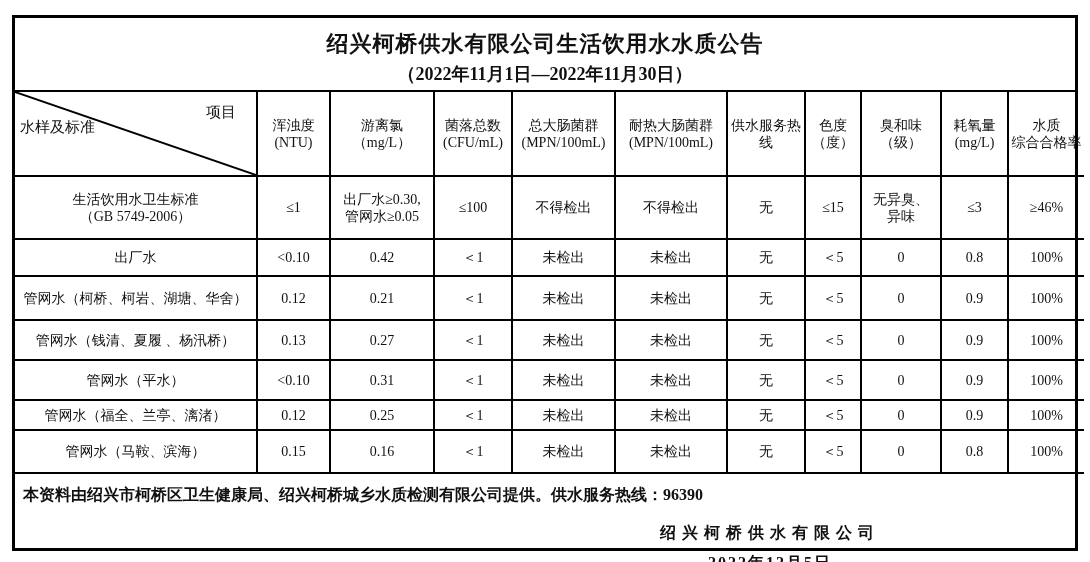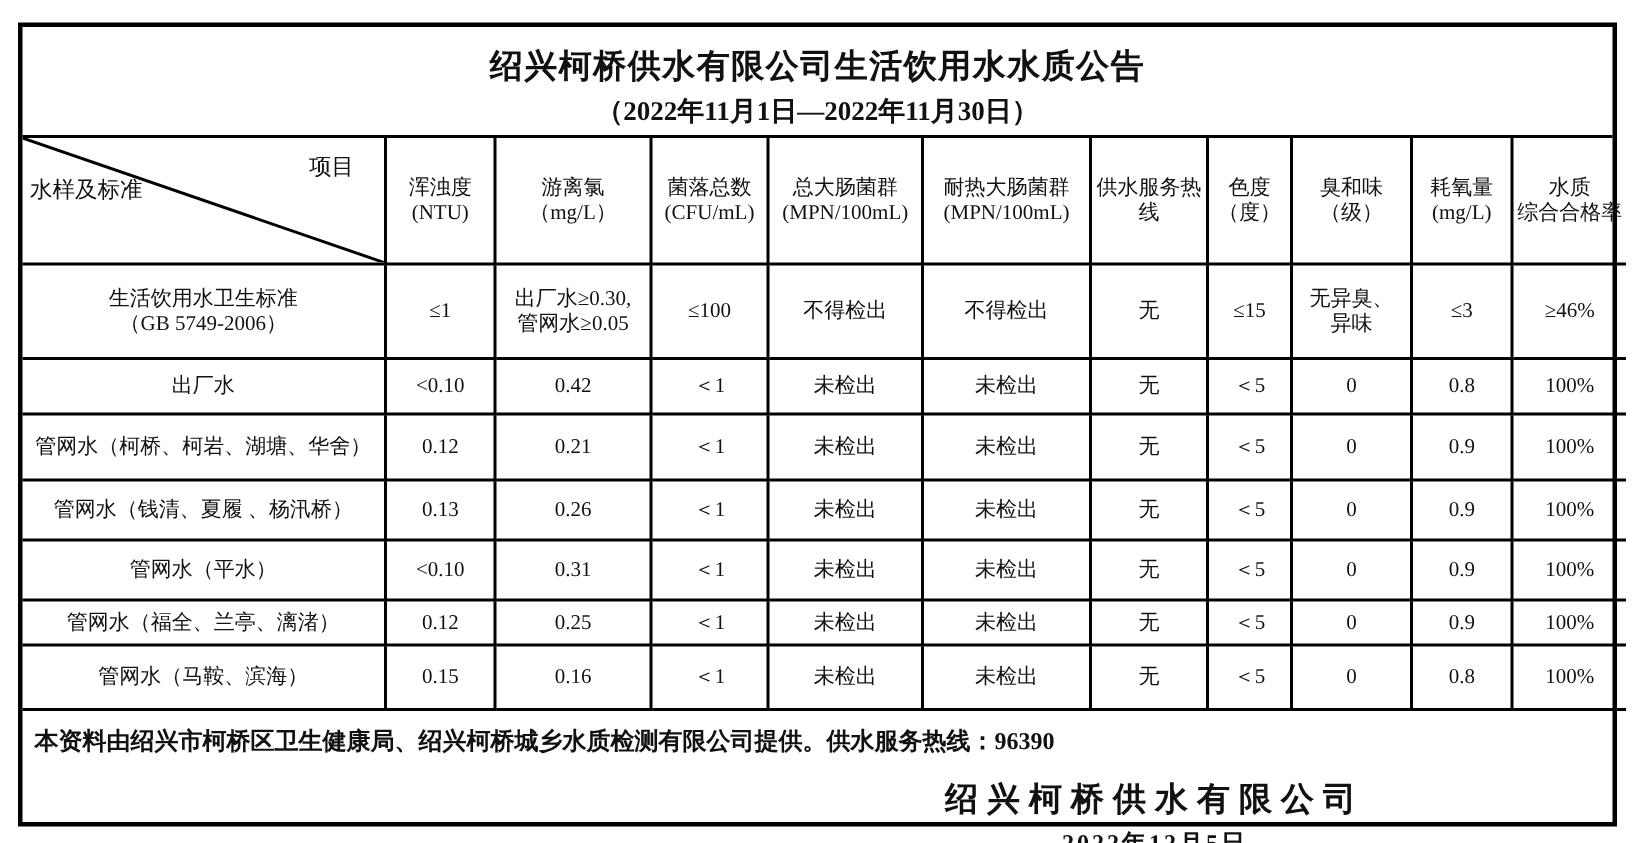--- a/index.html
+++ b/index.html
@@ -59,21 +59,21 @@
     font-size: 15px;
   }
   th.diag .corner-tr {
     position: absolute; right: 20px; top: 12px;
     font-size: 15px;
   }
   
   .footer-block { flex: 1 1 auto; padding: 10px 8px 4px 8px; position: relative; font-weight: bold; }
   .footer-note { font-size: 16px; line-height: 22px; text-align: left; }
   .footer-sign { position: absolute; left: 575px; top: 44px; width: 360px; text-align: center; }
-  .footer-company { font-size: 22px; line-height: 30px; letter-spacing: 6px; }
+  .footer-company { font-size: 16px; line-height: 30px; letter-spacing: 6px; }
   .footer-date { font-size: 16px; line-height: 30px; letter-spacing: 2px; }
 </style>
 </head>
 <body>
 
 <div class="page">
   <div class="doc">
 
     <div class="title-block">
       <div class="doc-title">绍兴柯桥供水有限公司生活饮用水水质公告</div>
@@ -153,21 +153,21 @@
             <td>未检出</td>
             <td>无</td>
             <td>＜5</td>
             <td>0</td>
             <td>0.9</td>
             <td>100%</td>
           </tr>
           <tr>
             <td class="label-cell">管网水（钱清、夏履 、杨汛桥）</td>
             <td>0.13</td>
-            <td>0.26</td>
+            <td>0.27</td>
             <td>＜1</td>
             <td>未检出</td>
             <td>未检出</td>
             <td>无</td>
             <td>＜5</td>
             <td>0</td>
             <td>0.9</td>
             <td>100%</td>
           </tr>
           <tr>

